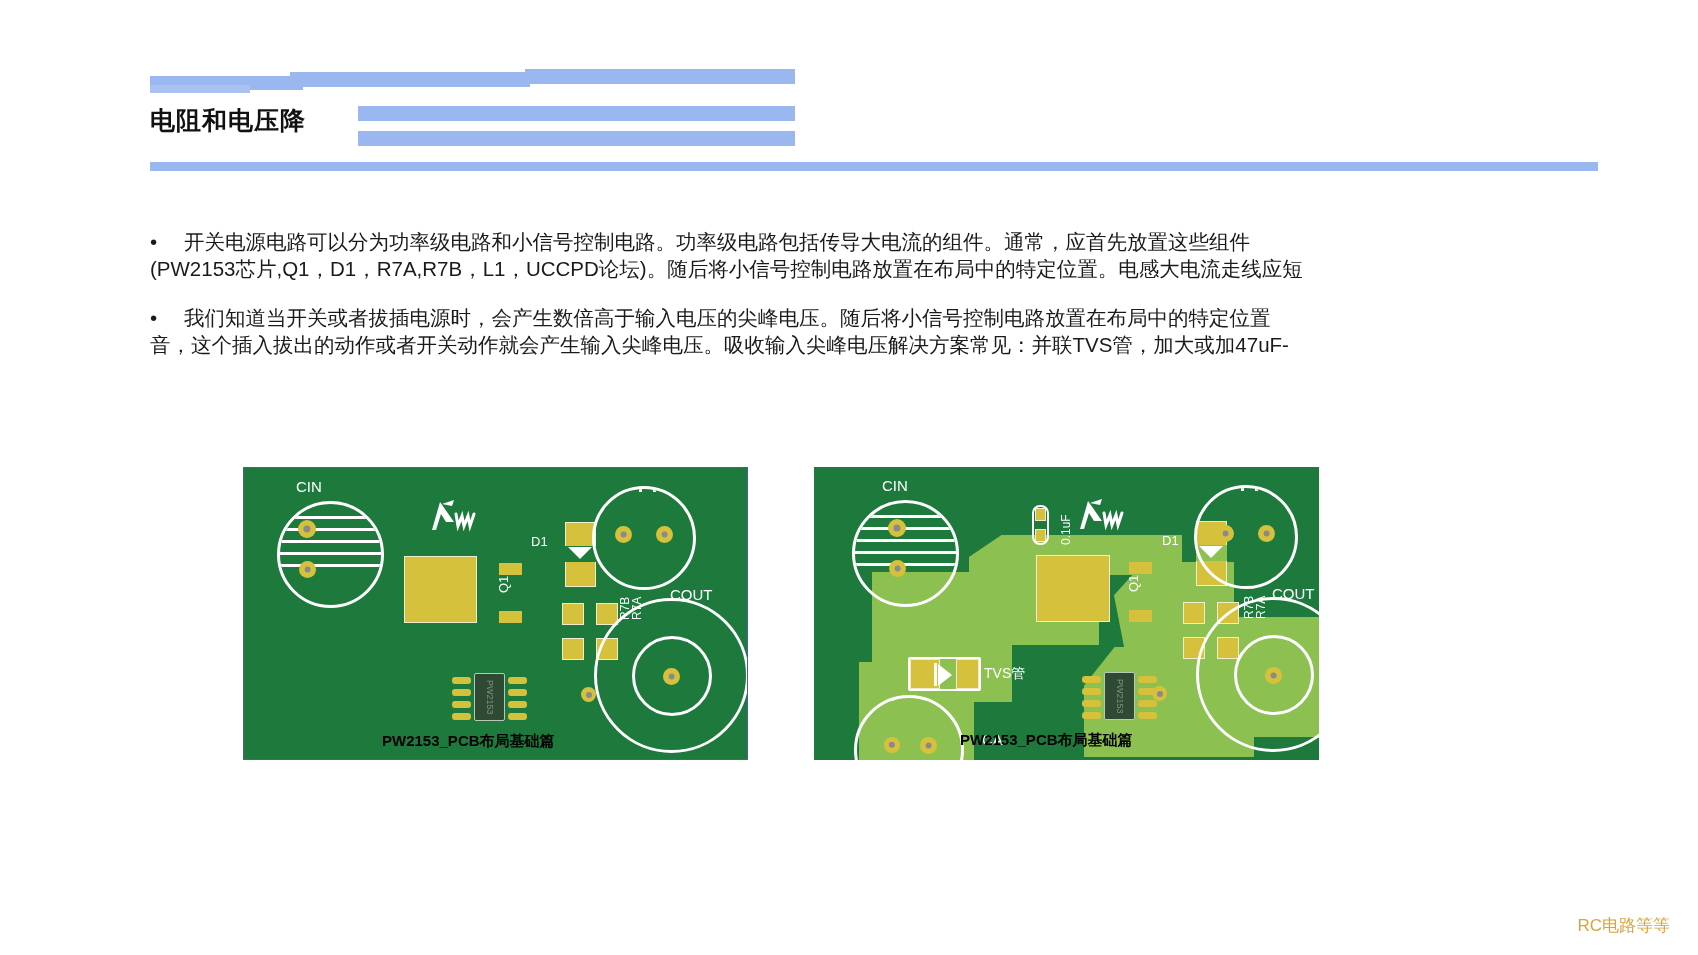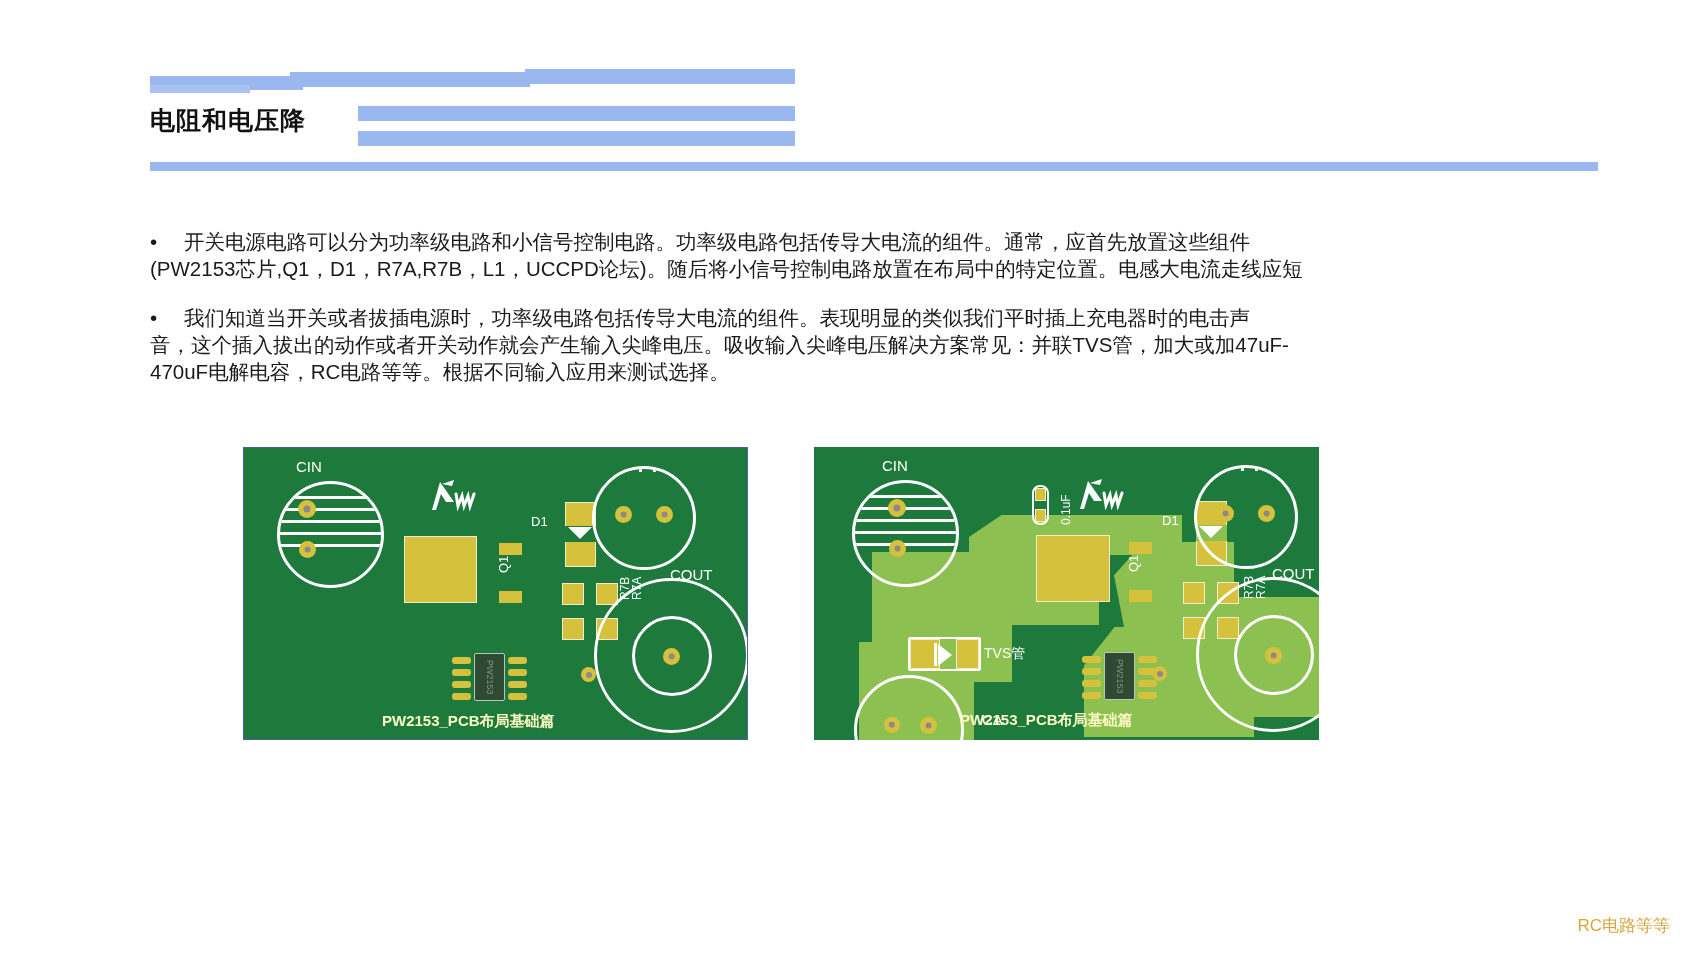--- a/index.html
+++ b/index.html
@@ -35,21 +35,21 @@
     font-size:20.5px; color:#1a1a1a; line-height:27px;
     white-space:nowrap; letter-spacing:0px;
   }
   .bulletline { position:relative; padding-left:0; }
   .bullet-dot { display:inline-block; width:34px; }
 
   
   .pcb-wrap { position:absolute; }
   .pcb {
     position:relative; width:100%; height:100%;
-    background:#1f7a3d; overflow:hidden;
+    background:#1f7a3d; overflow:hidden;margin-top:20px;
   }
   .pcb.left  { background:#1d7a3c; border:1px solid #4b5f9e; }
   .pcb.right { background:#1d7a3c; }
 
   .copper { position:absolute; background:#8cc152; }
 
   .pad { position:absolute; background:#d6c13c; border:1px solid #f2eccf; }
   .pad.nb { border:none; }
 
   .silk-circle {
@@ -84,21 +84,21 @@
   .ic {
     position:absolute; background:#2e4a33; border:1px solid #b9c6bb;
     border-radius:2px;
   }
   .ic-text {
     position:absolute; color:#7f8f80; font-size:9px;
     transform:rotate(90deg); transform-origin:left top; white-space:nowrap;
   }
 
   .caption {
-    position:absolute; color:#fef9c3; font-size:15px; font-weight:bold;
+    position:absolute; color:#000000; font-size:15px; font-weight:bold;
     white-space:nowrap;
   }
 
   .logo { position:absolute; color:#fff; }
   .tri { position:absolute; width:0; height:0; }
 
   .watermark {
     position:absolute; right:28px; bottom:18px;
     color:#d8a43c; font-size:17px; white-space:nowrap;
   }
@@ -120,23 +120,22 @@
   </div>
 
   <div class="body">
 
     <div class="para">
       <div class="ln bulletline"><span class="bullet-dot">•</span><span>开关电源电路可以分为功率级电路和小信号控制电路。功率级电路包括传导大电流的组件。通常，应首先放置这些组件</span></div>
       <div class="ln">(PW2153芯片,Q1，D1，R7A,R7B，L1，UCCPD论坛)。随后将小信号控制电路放置在布局中的特定位置。电感大电流走线应短</div>
     </div>
 
     <div class="para">
-      <div class="ln bulletline"><span class="bullet-dot">•</span><span>我们知道当开关或者拔插电源时，功率级电路包括传导大电流的组件。表现明显的类似我们平时插上充电器时的电击声</span></div>
+      <div class="ln bulletline"><span class="bullet-dot">•</span><span>我们知道当开关或者拔插电源时，会产生数倍高于输入电压的尖峰电压。随后将小信号控制电路放置在布局中的特定位置</span></div>
       <div class="ln">音，这个插入拔出的动作或者开关动作就会产生输入尖峰电压。吸收输入尖峰电压解决方案常见：并联TVS管，加大或加47uF-</div>
-      <div class="ln">470uF电解电容，RC电路等等。根据不同输入应用来测试选择。</div>
     </div>
 
   </div>
 
   <div class="pcb-wrap" style="left:243px; top:447px; width:505px; height:293px;">
     <div class="pcb left">
 
       <div class="silk-circle" style="left:33px; top:33px; width:107px; height:107px;"></div>
       <div class="hatch" style="left:36px; top:36px; width:101px; height:101px;">
         <i style="top:12px"></i>

